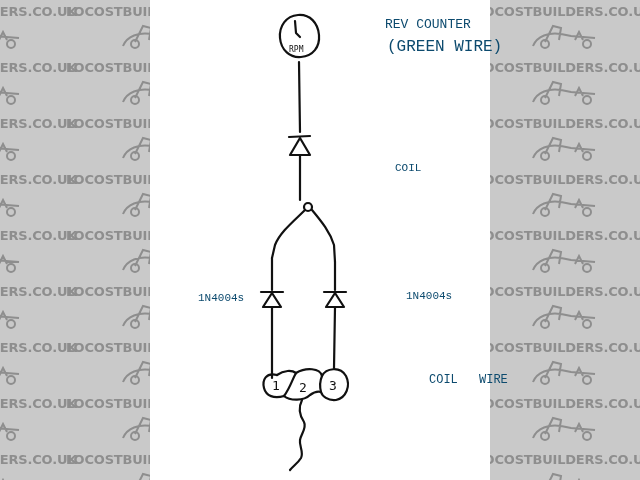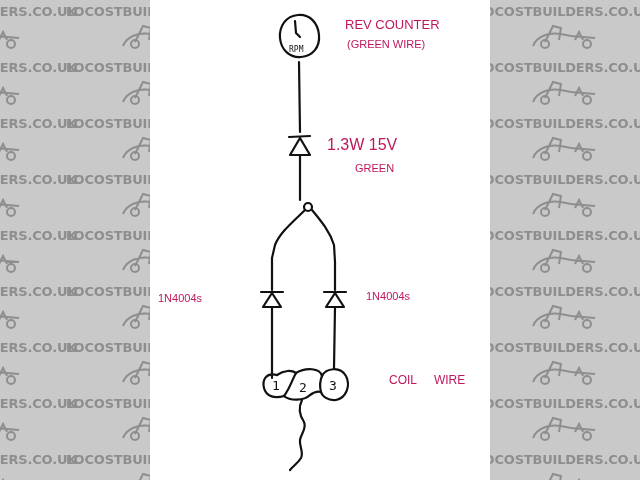--- a/index.html
+++ b/index.html
@@ -5,21 +5,21 @@
   html,body{margin:0;padding:0;}
   body{width:640px;height:480px;position:relative;overflow:hidden;background:#c9c9c9;font-family:"Liberation Sans",sans-serif;}
   .wm{position:absolute;top:0;height:480px;overflow:hidden;}
   .wm.left{left:0;width:150px;}
   .wm.right{left:490px;width:150px;}
   .wm-row{position:absolute;left:0;width:300px;height:56px;}
   .wm-text{position:absolute;font-family:"DejaVu Sans",sans-serif;font-weight:bold;font-size:13px;color:#8e8e8e;letter-spacing:-0.2px;white-space:nowrap;}
   .wm-car{position:absolute;}
   .sheet{position:absolute;left:150px;top:0;width:340px;height:480px;background:#ffffff;}
   .sheet svg{position:absolute;left:0;top:0;}
-  .hand{position:absolute;font-family:Liberation Sans, sans-serif;color:#be185d;white-space:nowrap;transform-origin:left top;}
+  .hand{position:absolute;font-family:Liberation Mono, monospace;color:#0c4a6e;white-space:nowrap;transform-origin:left top;margin-left:40px;}
 </style>
 </head>
 <body>
 
 <div class="wm left">
     <div class="wm-row" style="top: -4px;">
       <div class="wm-text" style="left: -100px; top: 8px;">LOCOSTBUILDERS.CO.UK</div>
       <div class="wm-car" style="left: -45px; top: 26px;"><svg width="70" height="28" viewBox="0 0 70 28">
           <g fill="none" stroke="#8e8e8e" stroke-width="2">
             <path d="M2 24 C 6 14, 18 10, 30 12 L 40 14 L 64 16 M 14 20 L 22 4 L 30 6 L 28 18 M 44 18 L 48 10 L 52 18"></path>
@@ -325,22 +325,21 @@
 
     <g font-family="DejaVu Sans Mono, monospace" font-size="13" fill="#111" stroke="none">
       <text x="122" y="390">1</text>
       <text x="149" y="392">2</text>
       <text x="179" y="390">3</text>
       <text x="139" y="52" font-size="8">RPM</text>
     </g>
   </svg>
 
   <div class="hand" style="left:195px;top:17px;font-size:13px;">REV COUNTER</div>
-  <div class="hand" style="left:197px;top:38px;font-size:11px;">(GREEN WIRE)</div>
-
-  <div class="hand" style="left:177px;top:136px;font-size:16px;">1.3W 15V</div>
-  <div class="hand" style="left:205px;top:162px;font-size:11px;">GREEN</div>
+  <div class="hand" style="left:197px;top:38px;font-size:16px;">(GREEN WIRE)</div>
+
+  <div class="hand" style="left:205px;top:162px;font-size:11px;">COIL</div>
 
   <div class="hand" style="left:8px;top:292px;font-size:11px;">1N4004s</div>
   <div class="hand" style="left:216px;top:290px;font-size:11px;">1N4004s</div>
 
   <div class="hand" style="left:239px;top:373px;font-size:12px;word-spacing:14px;">COIL WIRE</div>
 </div>
 
 </body></html>

